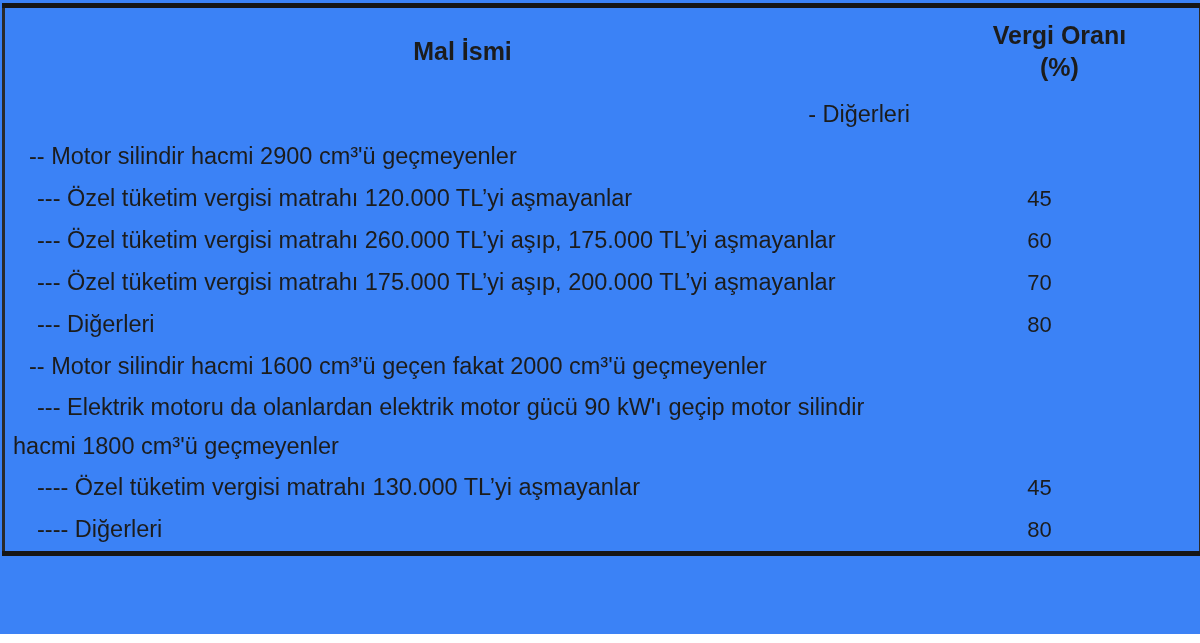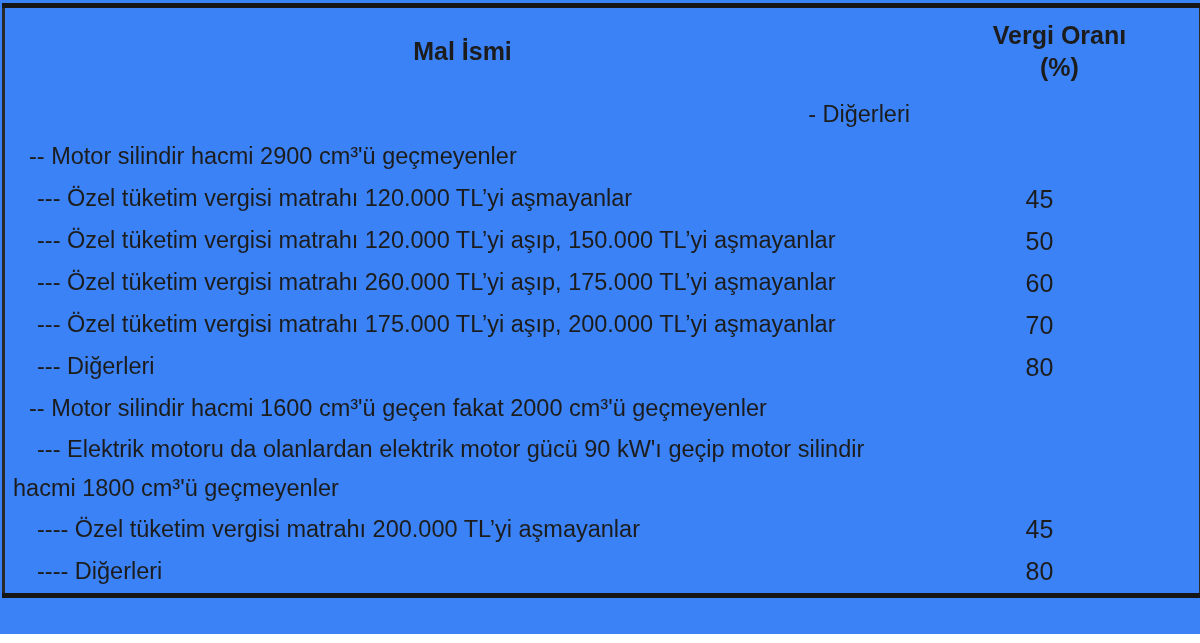--- a/index.html
+++ b/index.html
@@ -55,21 +55,21 @@
   }
   td.cell-name {
     font-size: 23.5px;
     line-height: 1.68;
     vertical-align: middle;
     height: 42px;
     padding: 0 10px 0 8px;
     text-align: left;
   }
   td.cell-rate {
-    font-size: 25px;
+    font-size: 22px;
     vertical-align: middle;
     text-align: center;
     padding: 0 40px 0 0;
   }
   
   tr.lv1 td.cell-name { text-indent: 4px; text-align: right; }
   tr.lv2 td.cell-name { text-indent: 16px; }
   tr.lv3 td.cell-name { text-indent: 24px; }
   tr.lv4 td.cell-name { text-indent: 24px; }
   .hdr-line { display: block; }
@@ -97,45 +97,41 @@
       </tr>
       <tr class="lv2">
         <td class="cell-name">-- Motor silindir hacmi 2900 cm³'ü geçmeyenler</td>
         <td class="cell-rate"></td>
       </tr>
       <tr class="lv3">
         <td class="cell-name">--- Özel tüketim vergisi matrahı 120.000 TL’yi aşmayanlar</td>
         <td class="cell-rate">45</td>
       </tr>
       <tr class="lv3">
-        <td class="cell-name">--- Özel tüketim vergisi matrahı 120.000 TL’yi aşıp, 150.000 TL’yi aşmayanlar</td>
-        <td class="cell-rate">50</td>
-      </tr>
-      <tr class="lv3">
         <td class="cell-name">--- Özel tüketim vergisi matrahı 260.000 TL’yi aşıp, 175.000 TL’yi aşmayanlar</td>
         <td class="cell-rate">60</td>
       </tr>
       <tr class="lv3">
         <td class="cell-name">--- Özel tüketim vergisi matrahı 175.000 TL’yi aşıp, 200.000 TL’yi aşmayanlar</td>
         <td class="cell-rate">70</td>
       </tr>
       <tr class="lv3">
         <td class="cell-name">--- Diğerleri</td>
         <td class="cell-rate">80</td>
       </tr>
       <tr class="lv2">
         <td class="cell-name">-- Motor silindir hacmi 1600 cm³'ü geçen fakat 2000 cm³'ü geçmeyenler</td>
         <td class="cell-rate"></td>
       </tr>
       <tr class="lv3">
         <td class="cell-name">--- Elektrik motoru da olanlardan elektrik motor gücü 90 kW'ı geçip motor silindir hacmi 1800 cm³'ü geçmeyenler</td>
         <td class="cell-rate"></td>
       </tr>
       <tr class="lv4">
-        <td class="cell-name">---- Özel tüketim vergisi matrahı 200.000 TL’yi aşmayanlar</td>
+        <td class="cell-name">---- Özel tüketim vergisi matrahı 130.000 TL’yi aşmayanlar</td>
         <td class="cell-rate">45</td>
       </tr>
       <tr class="lv4">
         <td class="cell-name">---- Diğerleri</td>
         <td class="cell-rate">80</td>
       </tr>
     </tbody>
   </table>
 </div>
 

